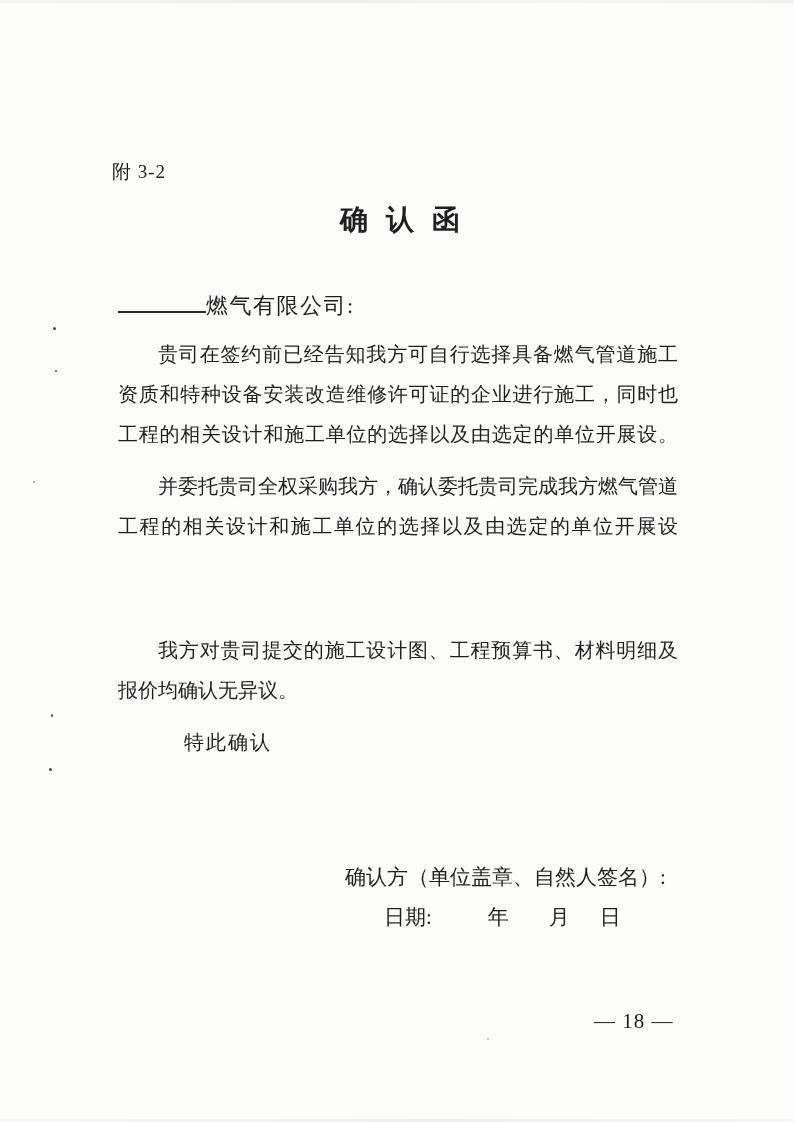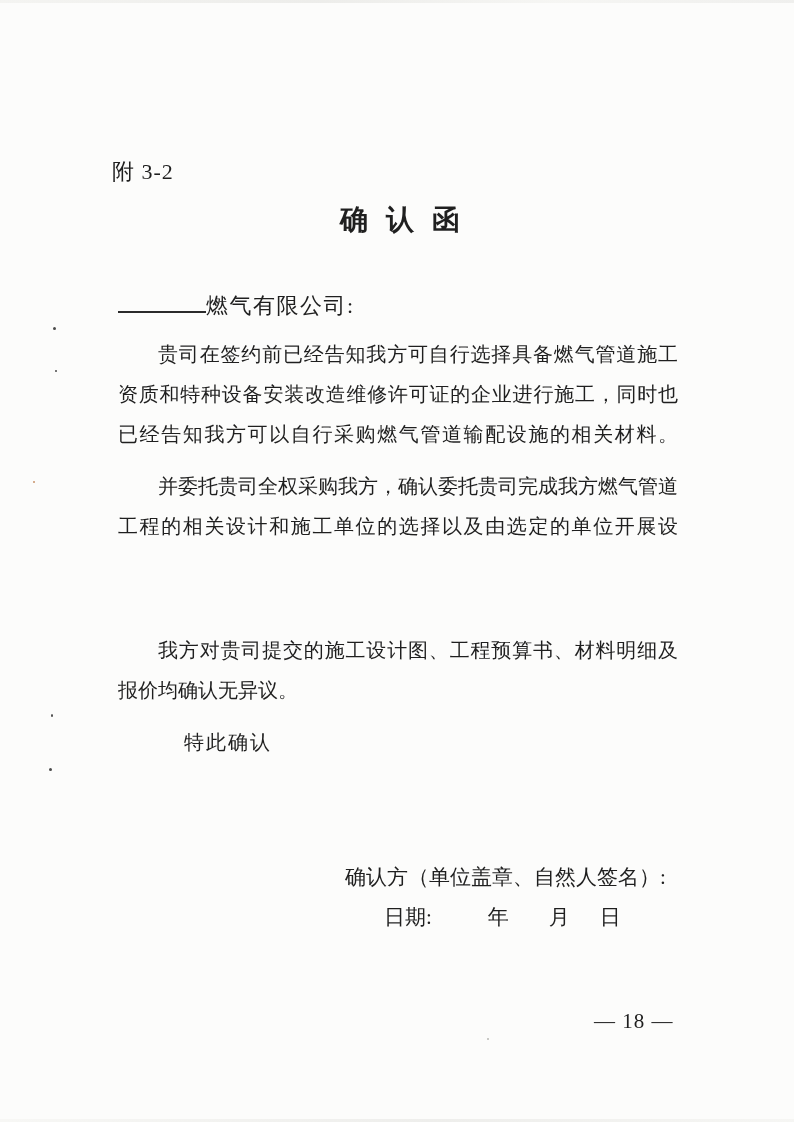--- a/index.html
+++ b/index.html
@@ -33,21 +33,21 @@
   }
   .speck {
     position: absolute;
     border-radius: 50%;
     background: #4a4a4a;
   }
   .attachment-label {
     position: absolute;
     left: 112px;
     top: 156px;
-    font-size: 22px;
+    font-size: 19px;
     line-height: 32px;
     letter-spacing: 1px;
   }
   .doc-title {
     position: absolute;
     left: 0;
     top: 200px;
     width: 794px;
     text-align: center;
     font-size: 28px;
@@ -136,21 +136,21 @@
 
   <div class="doc-title">确认函</div>
 
   <div class="salutation">
     <span class="blank-underline"></span><span>燃气有限公司:</span>
   </div>
 
   <div class="body-block para-1">
     <div class="body-line jline indent">贵司在签约前已经告知我方可自行选择具备燃气管道施工</div>
     <div class="body-line jline">资质和特种设备安装改造维修许可证的企业进行施工，同时也</div>
-    <div class="body-line jline">已经告知我方可以自行采购燃气管道输配设施的相关材料。</div>
+    <div class="body-line jline">工程的相关设计和施工单位的选择以及由选定的单位开展设。</div>
   </div>
 
   <div class="body-block para-2">
     <div class="body-line jline indent">并委托贵司全权采购我方，确认委托贵司完成我方燃气管道</div>
     <div class="body-line jline">工程的相关设计和施工单位的选择以及由选定的单位开展设</div>
   </div>
 
   <div class="body-block para-3">
     <div class="body-line jline indent">我方对贵司提交的施工设计图、工程预算书、材料明细及</div>
     <div class="body-line">报价均确认无异议。</div>

